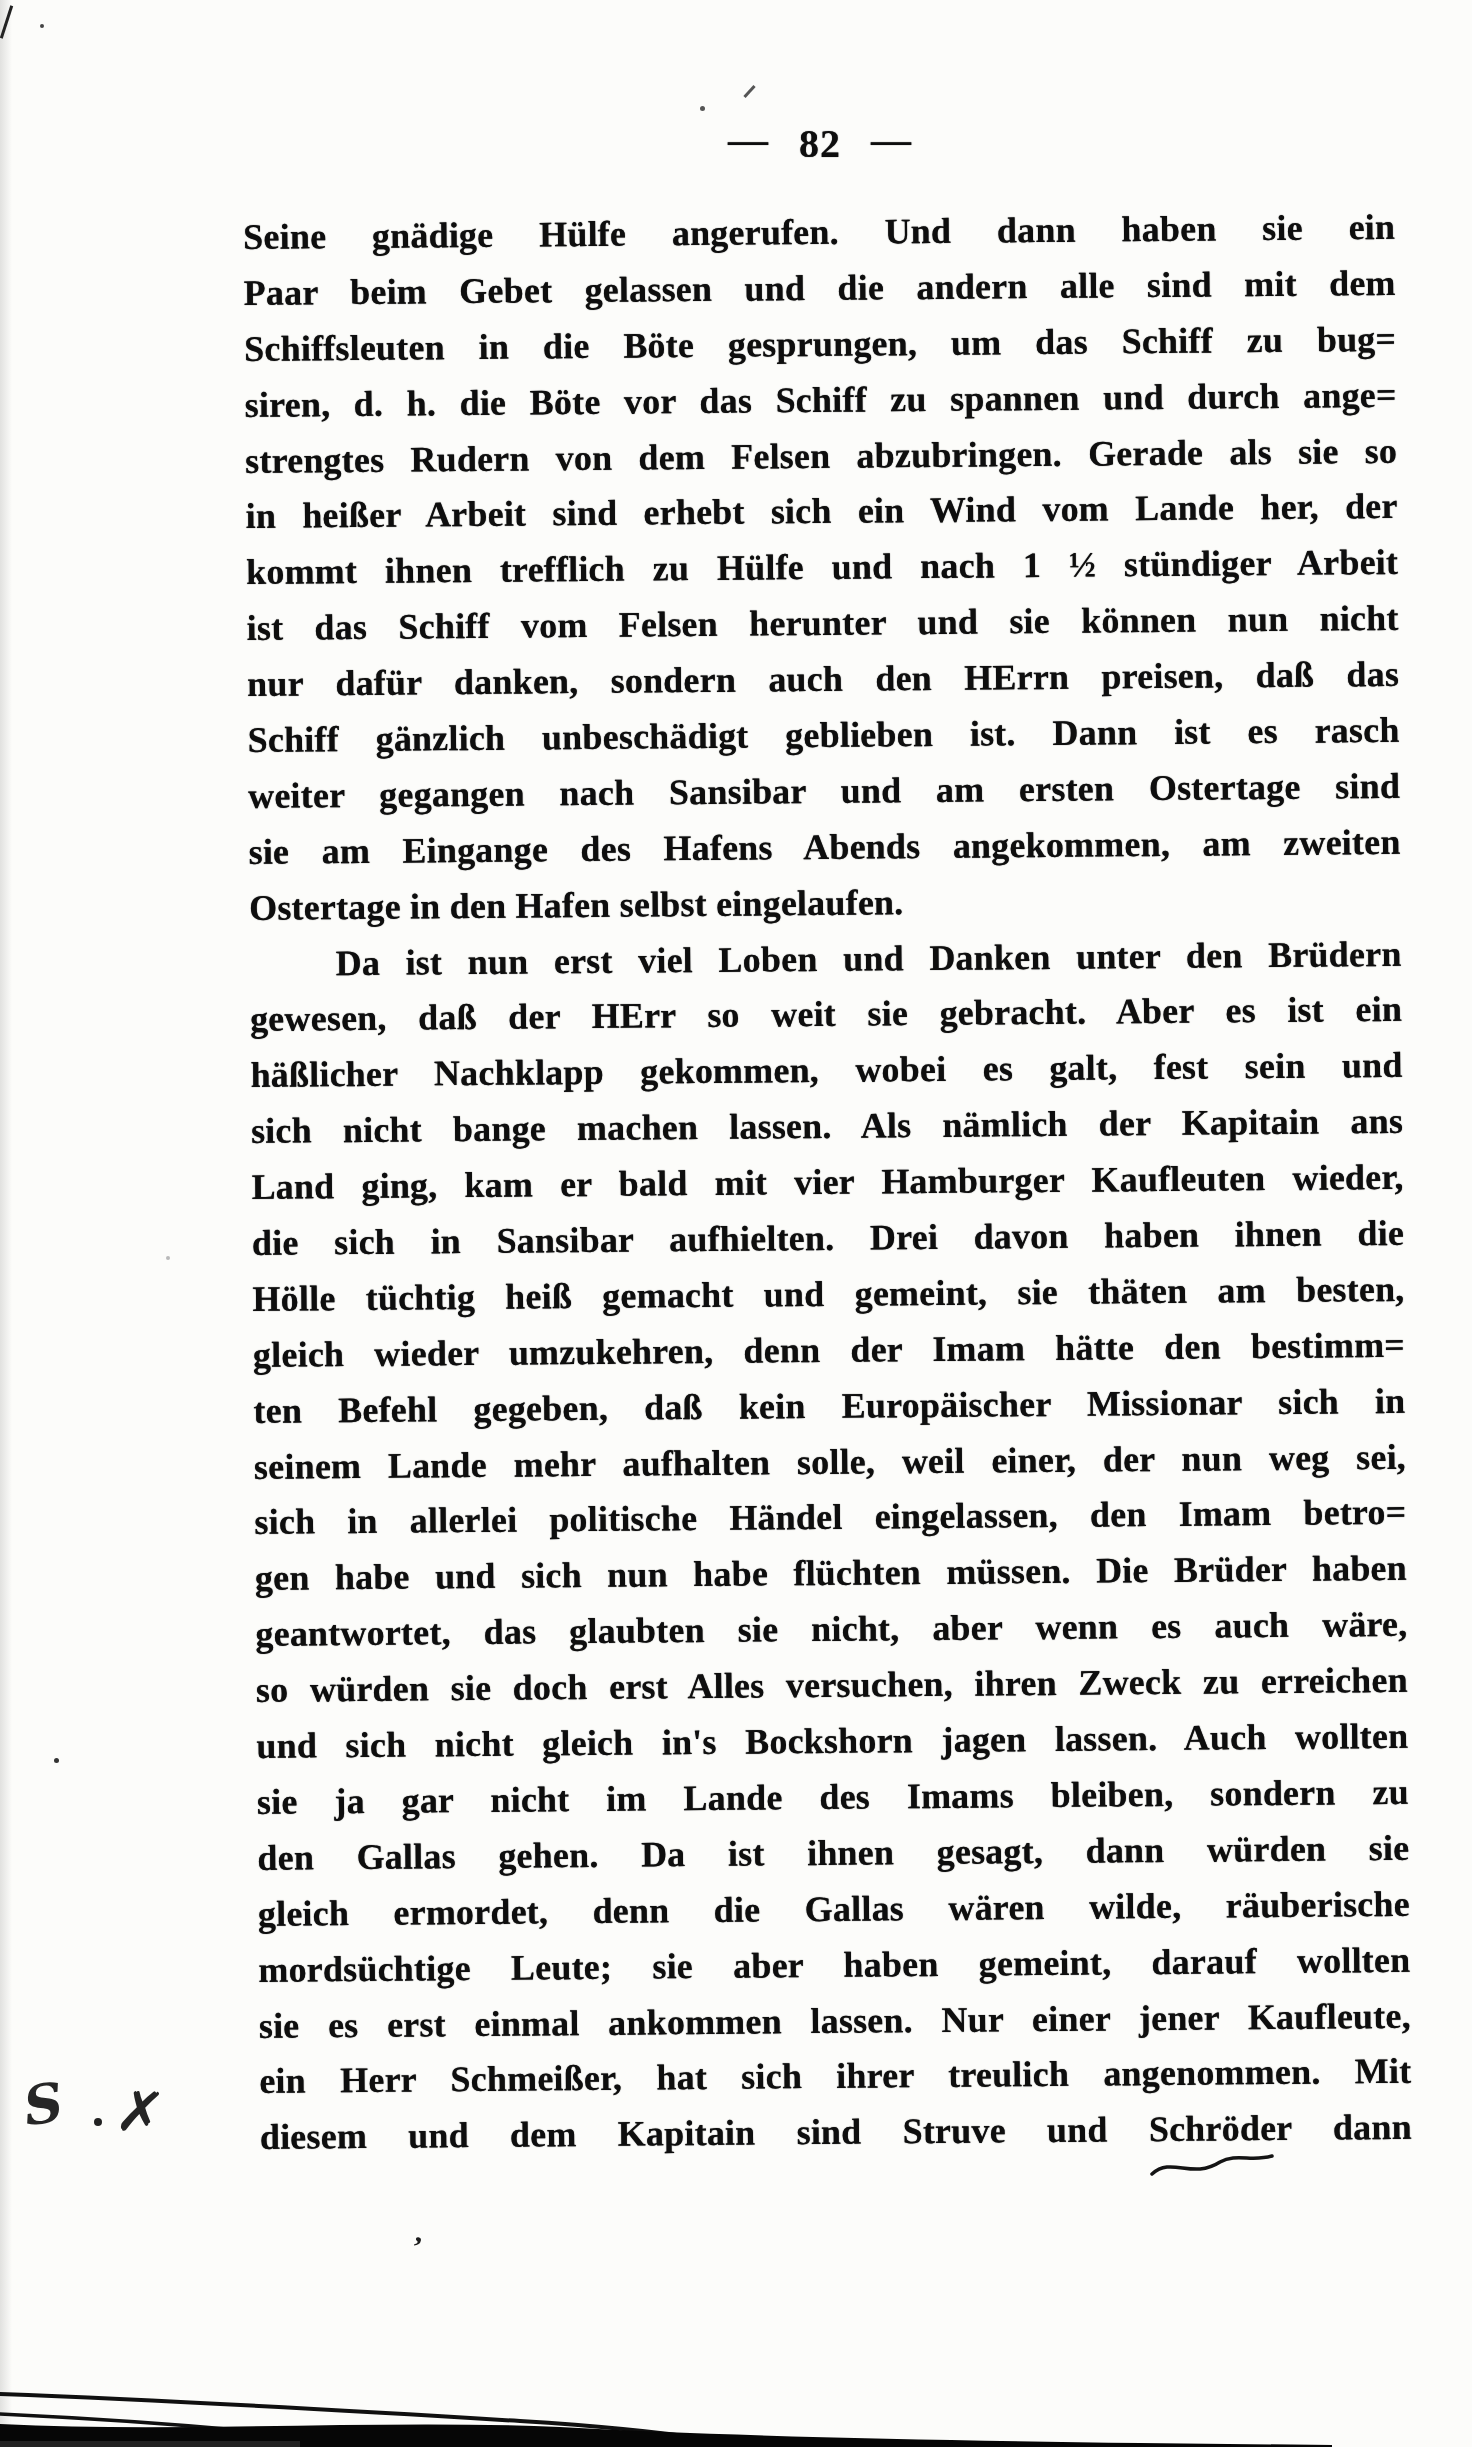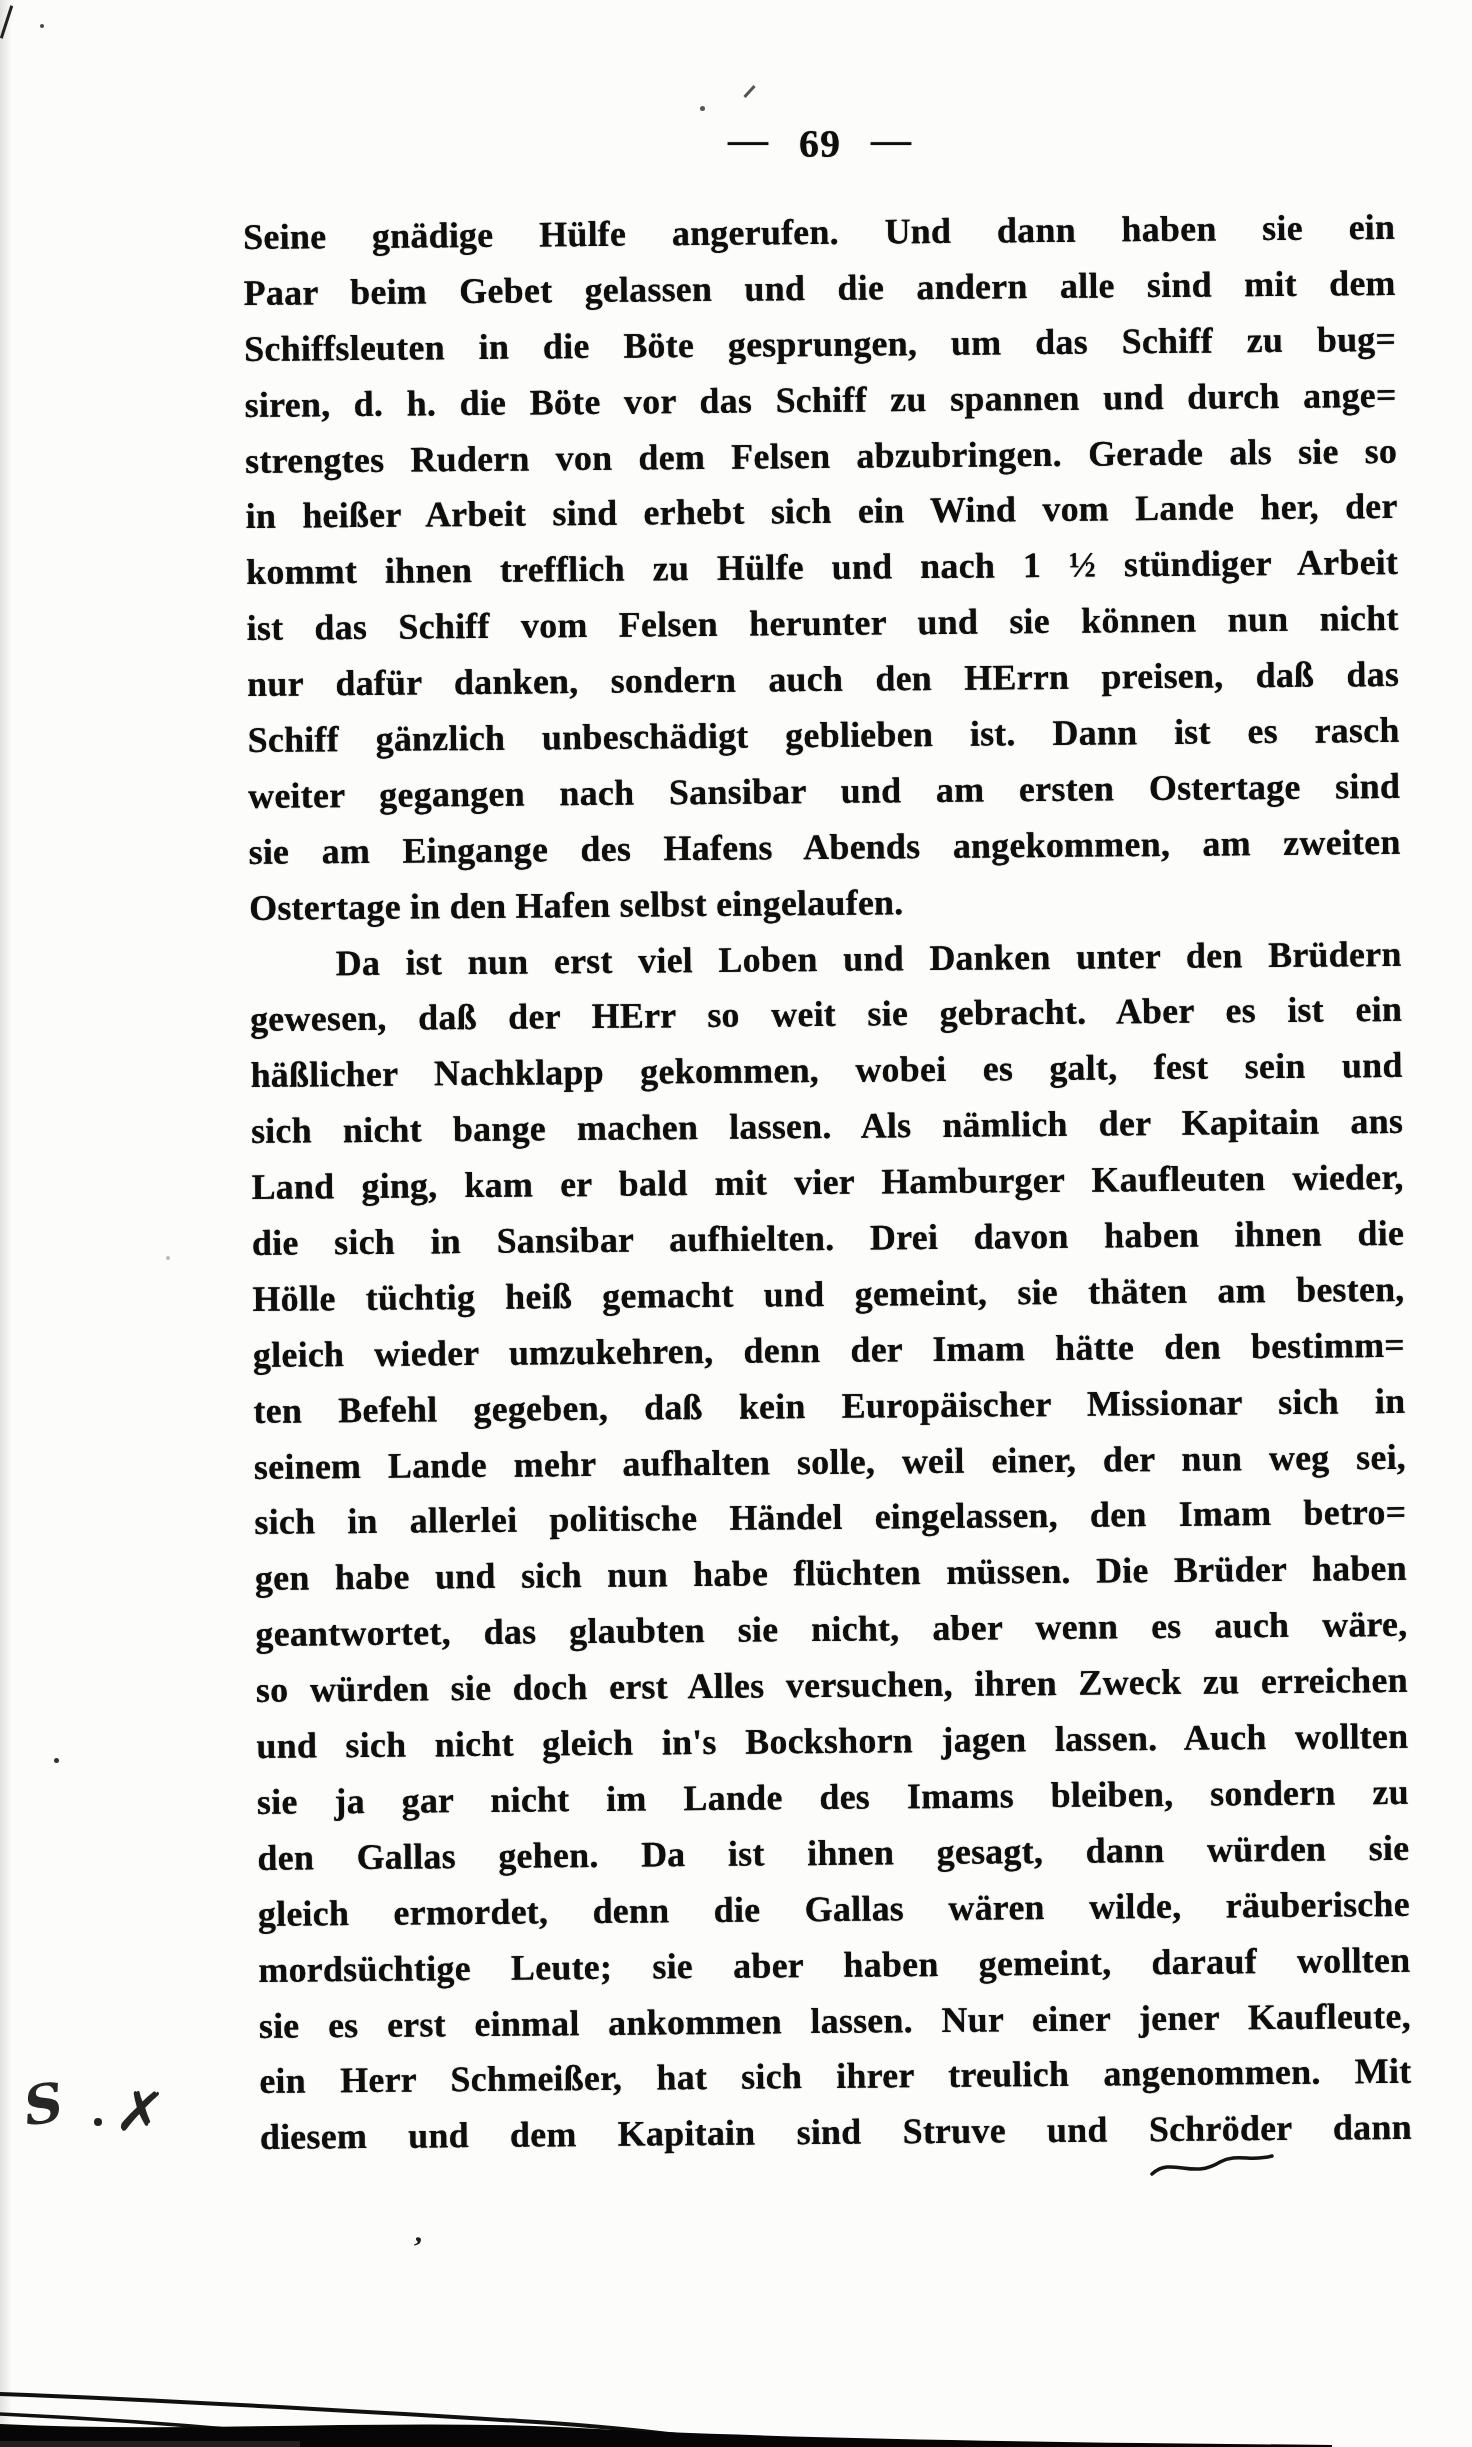--- a/index.html
+++ b/index.html
@@ -48,21 +48,21 @@
   .bottom-artifact{position:absolute;left:0;top:2320px;}
 </style>
 </head>
 <body>
 
 <div class="page">
 
   <div class="edge-shade"></div>
 
   <div class="page-header">
-    <span class="dash">—</span><span>69</span><span class="dash">—</span>
+    <span class="dash">—</span><span>82</span><span class="dash">—</span>
   </div>
 
   <div class="text-block" id="text-block">
       <div class="line">Seine gnädige Hülfe angerufen. Und dann haben sie ein</div>
       <div class="line">Paar beim Gebet gelassen und die andern alle sind mit dem</div>
       <div class="line">Schiffsleuten in die Böte gesprungen, um das Schiff zu bug=</div>
       <div class="line">siren, d. h. die Böte vor das Schiff zu spannen und durch ange=</div>
       <div class="line">strengtes Rudern von dem Felsen abzubringen. Gerade als sie so</div>
       <div class="line">in heißer Arbeit sind erhebt sich ein Wind vom Lande her, der</div>
       <div class="line">kommt ihnen trefflich zu Hülfe und nach 1 ½ stündiger Arbeit</div>

